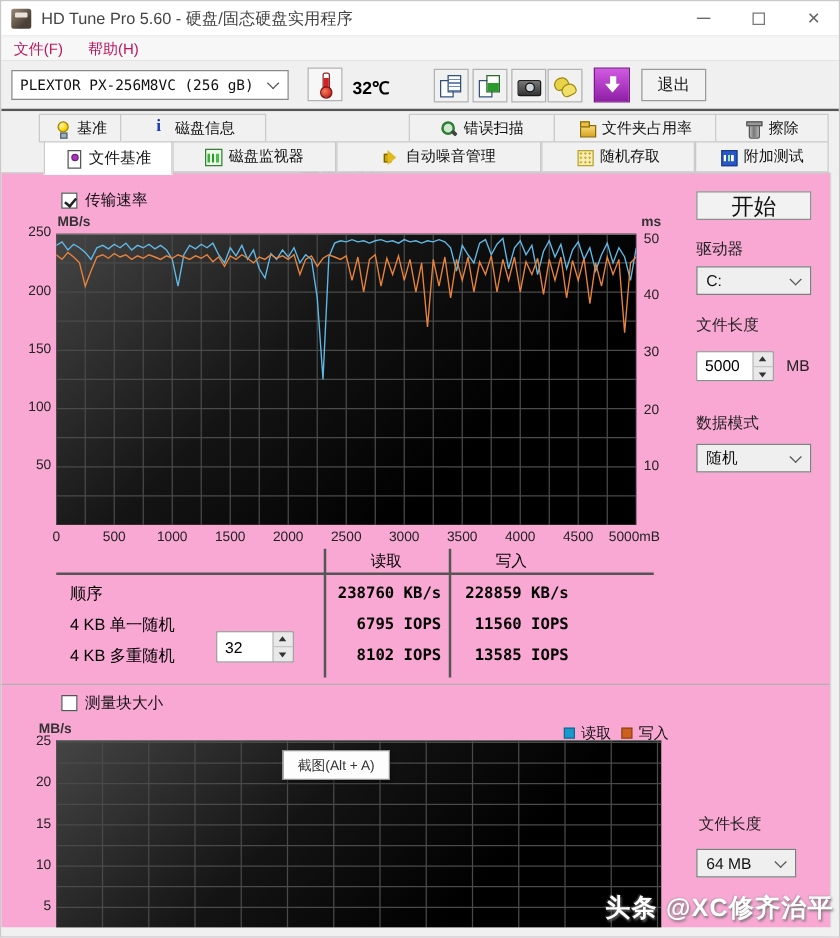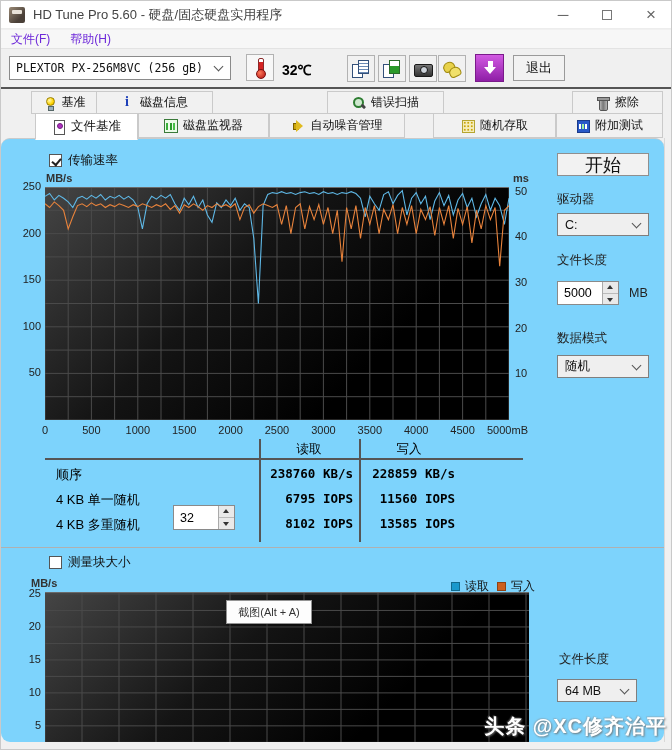--- a/index.html
+++ b/index.html
@@ -7,21 +7,21 @@
   .window{position:relative;width:672px;height:750px;background:#f0f0f0;font-family:"Liberation Sans",sans-serif;color:#222;overflow:hidden;border:1px solid #c9c9c9;}
   
   .titlebar{position:absolute;left:0;top:0;width:672px;height:28px;background:#ffffff;display:flex;align-items:center;border-bottom:1px solid #ededed;}
   .w-icon{width:16px;height:16px;margin:0 8px 0 8px;border-radius:2px;background:linear-gradient(135deg,#9a8a76,#4a4038 70%);position:relative;flex:none;}
   .w-icon::after{content:'';position:absolute;left:3px;top:3px;width:10px;height:4px;background:#e8e2d8;border-radius:1px;}
   .title{font-size:13px;color:#444;}
   .win-controls{margin-left:auto;display:flex;height:28px;}
   .wc{width:44px;height:28px;display:flex;align-items:center;justify-content:center;color:#666;font-size:15px;cursor:default;}
   .maxbox{width:10px;height:10px;border:1px solid #777;display:inline-block;}
   
-  .menubar{position:absolute;left:0;top:29px;width:672px;height:19px;background:#f7f7f7;display:flex;align-items:center;font-size:12px;color:#6d28d9;border-bottom:1px solid #e3e3e3;}
+  .menubar{position:absolute;left:0;top:29px;width:672px;height:19px;background:#f7f7f7;display:flex;align-items:center;font-size:12px;color:#be185d;border-bottom:1px solid #e3e3e3;}
   .menubar span{padding:0 10px;}
   
   .toolbar{position:absolute;left:0;top:48px;width:672px;height:38px;background:#f0f0f0;}
   .drive-select{position:absolute;left:8px;top:7px;width:222px;height:24px;background:#fff;border:1px solid #8a8a8a;display:flex;align-items:center;padding:0 22px 0 6px;font-family:"DejaVu Sans Mono",monospace;font-size:11.5px;color:#111;white-space:nowrap;}
   .chev{position:absolute;right:8px;top:50%;width:7px;height:7px;margin-top:-5px;border-right:1.6px solid #555;border-bottom:1.6px solid #555;transform:rotate(45deg);}
   .tool-btn{position:absolute;width:28px;height:27px;background:#f1f1f1;border:1px solid #b2b2b2;padding:0;display:flex;align-items:center;justify-content:center;}
   .thermo-btn{left:245px;top:5px;background:#f7f7f7;}
   .t-thermo{position:relative;width:20px;height:22px;display:inline-block;}
   .t-thermo::before{content:'';position:absolute;left:8px;top:1px;width:4px;height:13px;background:linear-gradient(#fff 25%,#d42222 25%);border:1px solid #8a2a2a;border-radius:2px;}
   .t-thermo::after{content:'';position:absolute;left:6px;top:12px;width:8px;height:8px;border-radius:50%;background:radial-gradient(circle at 35% 35%,#ff7a5a,#b01010);border:1px solid #7a1010;}
@@ -62,21 +62,21 @@
   .i-page::before{content:'';position:absolute;left:2px;top:0;width:9px;height:13px;background:#fff;border:1px solid #555;}
   .i-page::after{content:'';position:absolute;left:4.5px;top:3px;width:4px;height:4px;border-radius:50%;background:#b030c0;border:1px solid #702080;}
   .i-chart::before{content:'';position:absolute;left:0;top:0;width:12px;height:12px;background:#eafbe7;border:1px solid #3a7a3a;}
   .i-chart::after{content:'';position:absolute;left:2px;bottom:3px;width:10px;height:7px;background:linear-gradient(90deg,#3ab03a 0 2px,transparent 2px 3.5px,#2a9a2a 3.5px 5.5px,transparent 5.5px 7px,#45c045 7px 9px,transparent 9px);}
   .i-speaker::before{content:'';position:absolute;left:1px;top:4.5px;width:4px;height:5px;background:#caa40a;border:1px solid #7a6000;}
   .i-speaker::after{content:'';position:absolute;left:4px;top:1px;width:0;height:0;border-style:solid;border-width:6px 0 6px 7px;border-color:transparent transparent transparent #e0bb20;}
   .i-random::before{content:'';position:absolute;left:1px;top:1px;width:11px;height:11px;background:#f5edba;border:1px solid #b5a530;background-image:radial-gradient(#caa50a 0.8px,transparent 1px);background-size:3.5px 3.5px;}
   .i-extra::before{content:'';position:absolute;left:1px;top:1px;width:11px;height:11px;background:#2858c8;border:1px solid #1a3a8a;}
   .i-extra::after{content:'';position:absolute;left:3px;bottom:3.5px;width:8px;height:5px;background:linear-gradient(90deg,#fff 0 2px,transparent 2px 3px,#9ef09e 3px 5px,transparent 5px 6px,#fff 6px 8px);}
   
-  .panel{position:absolute;left:0;top:137px;width:663px;height:604px;background:#7dd3fc;border-top:1px solid #cacaca;border-radius:9px;}
+  .panel{position:absolute;left:0;top:137px;width:663px;height:604px;background:#f9a8d4;border-top:1px solid #cacaca;}
   .rightstrip{position:absolute;left:663px;top:137px;width:9px;height:613px;background:#f0f0f0;border-left:1px solid #d8d8d8;}
   .bottomstrip{position:absolute;left:0;top:741px;width:672px;height:9px;background:#f0f0f0;}
   .cbrow{position:absolute;display:flex;align-items:center;font-size:12.5px;color:#111;}
   .cbox{width:13px;height:13px;background:#fff;border:1px solid #555;margin-right:6px;position:relative;flex:none;}
   .cbox.checked::after{content:'';position:absolute;left:2px;top:2.5px;width:7px;height:4px;border-left:2px solid #222;border-bottom:2px solid #222;transform:rotate(-50deg);}
   .axis-label{position:absolute;font-size:11px;color:#333;font-weight:bold;}
   .tick{position:absolute;font-size:11px;color:#222;}
   .chartbox{position:absolute;background:linear-gradient(135deg,#454545,#141414 40%,#000 72%);}
   .chartbox svg{position:absolute;left:0;top:0;}
   
@@ -161,33 +161,37 @@
         <span>磁盘信息</span>
       </div>
     <div class="tab r1" style="left:224px;width:96px;margin-top:36px;">
         <span class="ico i-health"></span>
         <span>健康状态</span>
       </div>
     <div class="tab r1" style="left:326px;width:117px;">
         <span class="ico i-scan"></span>
         <span>错误扫描</span>
       </div>
+    <div class="tab r1" style="left:442px;width:130px;">
+        <span class="ico i-folder"></span>
+        <span>文件夹占用率</span>
+      </div>
     <div class="tab r1" style="left:571px;width:91px;">
         <span class="ico i-erase"></span>
         <span>擦除</span>
       </div>
     <div class="tab r2 active" style="left:34px;width:103px;">
         <span class="ico i-page"></span>
         <span>文件基准</span>
       </div>
     <div class="tab r2" style="left:137px;width:131px;">
         <span class="ico i-chart"></span>
         <span>磁盘监视器</span>
       </div>
-    <div class="tab r2" style="left:268px;width:136px;">
+    <div class="tab r2" style="left:268px;width:164px;">
         <span class="ico i-speaker"></span>
         <span>自动噪音管理</span>
       </div>
     <div class="tab r2" style="left:432px;width:123px;">
         <span class="ico i-random"></span>
         <span>随机存取</span>
       </div>
     <div class="tab r2" style="left:555px;width:107px;">
         <span class="ico i-extra"></span>
         <span>附加测试</span>

